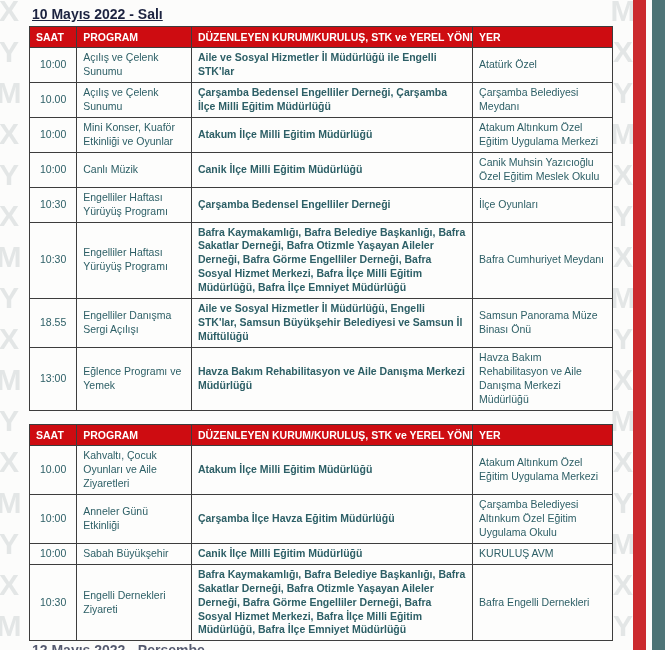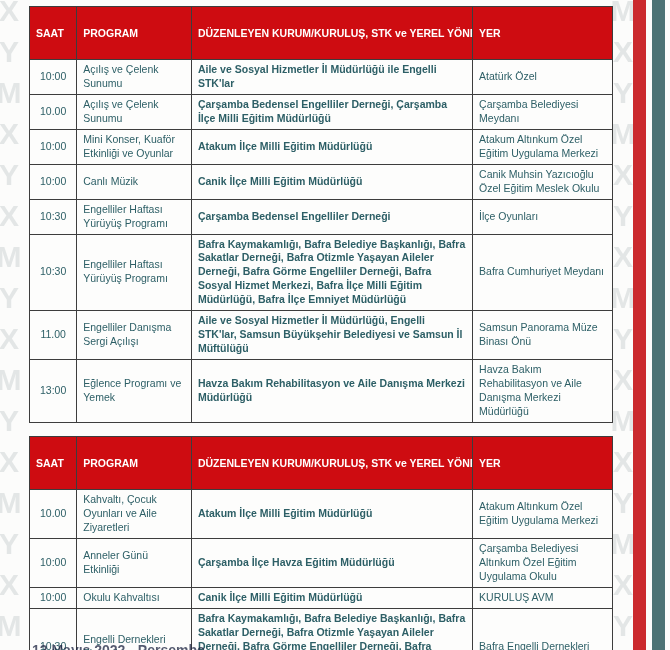--- a/index.html
+++ b/index.html
@@ -29,21 +29,21 @@
     font-size:14px;font-weight:bold;text-decoration:underline;
     color:var(--title_navy);
   }
   table.schedule{
     border-collapse:collapse;width:100%;table-layout:fixed;
     background:#fdfdfc;
   }
   table.schedule th{
     background:var(--header_red);color:#ffffff;
     font-size:10.5px;font-weight:bold;text-align:left;
-    padding:20px 6px;border:1px solid #3d3d3d;
+    padding:4px 6px;border:1px solid #3d3d3d;
     white-space:nowrap;overflow:hidden;
   }
   table.schedule td{
     font-size:10.5px;color:var(--body_teal);
     border:1px solid #3d3d3d;
     padding:3px 6px;vertical-align:middle;line-height:1.33;
   }
   table.schedule td.saat{text-align:center;padding:3px 2px;}
   .c0{width:6.6%;}
   .c1{width:19.2%;}
@@ -90,20 +90,21 @@
 M
 X
 Y
 M
 X
 Y</div>
 
   <div class="content">
 
     <div class="section">
+      <h2 class="section-title">10 Mayıs 2022 - Salı</h2>
       <table class="schedule">
           <thead>
             <tr>
               <th class="c0">SAAT</th>
               <th class="c1">PROGRAM</th>
               <th class="c2">DÜZENLEYEN KURUM/KURULUŞ, STK ve YEREL YÖNETİM</th>
               <th class="c3">YER</th>
             </tr>
           </thead>
           <tbody>
@@ -137,21 +138,21 @@
               <td class="c2">Çarşamba Bedensel Engelliler Derneği</td>
               <td class="c3">İlçe Oyunları</td>
             </tr>
             <tr>
               <td class="c0 saat">10:30</td>
               <td class="c1">Engelliler Haftası Yürüyüş Programı</td>
               <td class="c2">Bafra Kaymakamlığı, Bafra Belediye Başkanlığı, Bafra Sakatlar Derneği, Bafra Otizmle Yaşayan Aileler Derneği, Bafra Görme Engelliler Derneği, Bafra Sosyal Hizmet Merkezi, Bafra İlçe Milli Eğitim Müdürlüğü, Bafra İlçe Emniyet Müdürlüğü</td>
               <td class="c3">Bafra Cumhuriyet Meydanı</td>
             </tr>
             <tr>
-              <td class="c0 saat">11.00</td>
+              <td class="c0 saat">18.55</td>
               <td class="c1">Engelliler Danışma Sergi Açılışı</td>
               <td class="c2">Aile ve Sosyal Hizmetler İl Müdürlüğü, Engelli STK'lar, Samsun Büyükşehir Belediyesi ve Samsun İl Müftülüğü</td>
               <td class="c3">Samsun Panorama Müze Binası Önü</td>
             </tr>
             <tr>
               <td class="c0 saat">13:00</td>
               <td class="c1">Eğlence Programı ve Yemek</td>
               <td class="c2">Havza Bakım Rehabilitasyon ve Aile Danışma Merkezi Müdürlüğü</td>
               <td class="c3">Havza Bakım Rehabilitasyon ve Aile Danışma Merkezi Müdürlüğü</td>
             </tr>
@@ -177,21 +178,21 @@
               <td class="c3">Atakum Altınkum Özel Eğitim Uygulama Merkezi</td>
             </tr>
             <tr>
               <td class="c0 saat">10:00</td>
               <td class="c1">Anneler Günü Etkinliği</td>
               <td class="c2">Çarşamba İlçe Havza Eğitim Müdürlüğü</td>
               <td class="c3">Çarşamba Belediyesi Altınkum Özel Eğitim Uygulama Okulu</td>
             </tr>
             <tr>
               <td class="c0 saat">10:00</td>
-              <td class="c1">Okulu Kahvaltısı</td>
+              <td class="c1">Sabah Büyükşehir</td>
               <td class="c2">Canik İlçe Milli Eğitim Müdürlüğü</td>
               <td class="c3">KURULUŞ AVM</td>
             </tr>
             <tr>
               <td class="c0 saat">10:30</td>
               <td class="c1">Engelli Dernekleri Ziyareti</td>
               <td class="c2">Bafra Kaymakamlığı, Bafra Belediye Başkanlığı, Bafra Sakatlar Derneği, Bafra Otizmle Yaşayan Aileler Derneği, Bafra Görme Engelliler Derneği, Bafra Sosyal Hizmet Merkezi, Bafra İlçe Milli Eğitim Müdürlüğü, Bafra İlçe Emniyet Müdürlüğü</td>
               <td class="c3">Bafra Engelli Dernekleri</td>
             </tr>
           </tbody>

